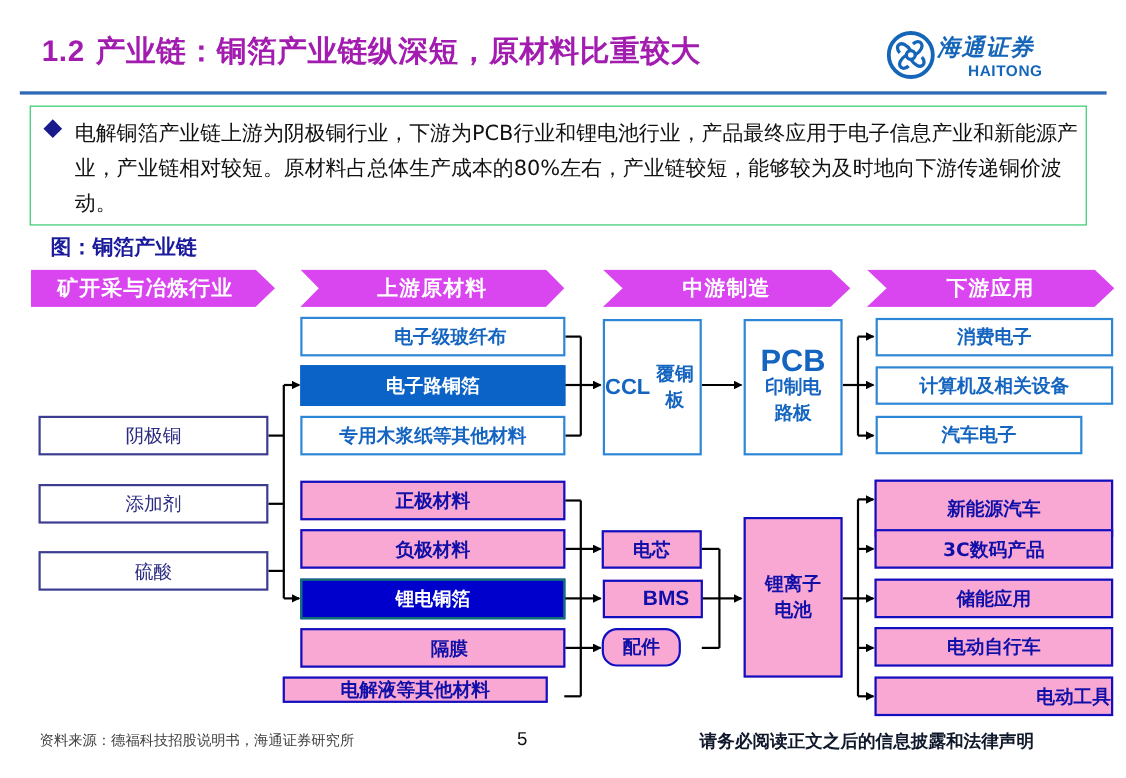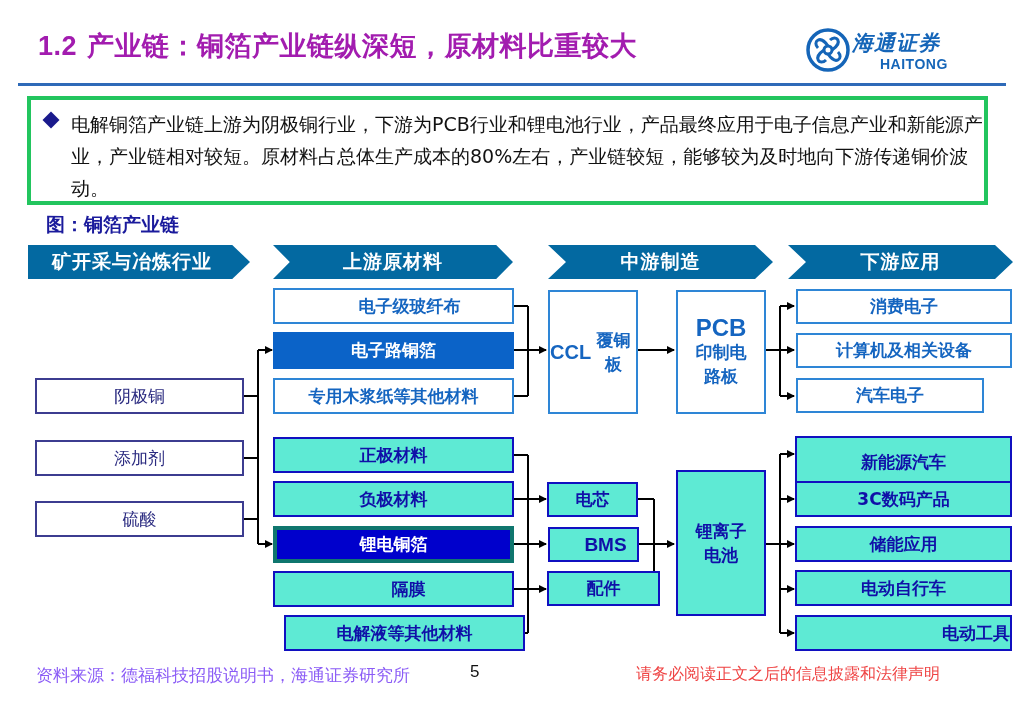--- a/index.html
+++ b/index.html
@@ -5,42 +5,42 @@
   html, body { margin:0; padding:0; background:#fff; }
   body { width:1024px; height:707px; position:relative; overflow:hidden;
          font-family:"DejaVu Sans","Liberation Sans",sans-serif; }
   .abs { position:absolute; }
   .title { left:38px; top:28px; font-size:27px; font-weight:bold; color:#a21caf;
            letter-spacing:0.5px; white-space:nowrap; }
   .title .num { font-family:"Liberation Sans",sans-serif; }
   .hrule { left:18px; top:83px; width:988px; height:3px; background:#2e6ab8; }
   .logo-cn { left:852px; top:29px; font-size:21px; color:#1565b8; font-family:"DejaVu Serif",serif; font-style:italic; font-weight:bold; letter-spacing:1px; white-space:nowrap;}
   .logo-en { left:880px; top:56px; font-size:14px; color:#1565b8; font-family:"Liberation Sans",sans-serif; font-weight:bold; letter-spacing:0.5px; }
-  .summary { left:27px; top:96px; width:961px; height:109px; border:4px solid #22c55e;
+  .summary { left:27px; top:96px; width:961px; height:109px; border:1px solid #22c55e;
              box-sizing:border-box; }
   .summary-text { position:absolute; left:40px; top:8px; width:912px; font-size:19px;
                   line-height:32px; color:#111; }
   .bullet { position:absolute; left:14px; top:14px; width:12px; height:12px; background:#1a1a8c;
             transform:rotate(45deg); }
   .fig-label { left:46px; top:212px; font-size:19px; font-weight:bold; color:#1a1a9c; }
   .stage { height:34px; top:245px; color:#fff; font-size:19px; font-weight:bold;
            display:flex; align-items:center; justify-content:center; letter-spacing:1px;
-           background:#0369a1; }
+           background:#d946ef; }
   .box { position:absolute; box-sizing:border-box; display:flex; align-items:center;
          justify-content:center; text-align:center; font-size:17px; font-weight:bold; }
   .b-lb { border:2px solid #2e86d6; color:#1565c0; background:#fff; }
-  .b-navy { border:2px solid #1010c0; color:#1010a8; background:#5eead4; }
+  .b-navy { border:2px solid #1010c0; color:#1010a8; background:#f9a8d4; }
   .b-grey { border:2px solid #3c3c90; color:#2b2b80; background:#fff; font-weight:normal; }
   .b-fill-lb { background:#0b63c8; color:#fff; border:2px solid #0b63c8; }
-  .b-fill-navy { background:#0000cc; color:#fff; border:4px solid #0f766e; }
+  .b-fill-navy { background:#0000cc; color:#fff; border:2px solid #0f766e; }
   .latin { font-family:"Liberation Sans",sans-serif; }
   svg.lines { position:absolute; left:0; top:0; }
-  .footer-src { left:36px; top:664px; font-size:17px; color:#8b5cf6; }
+  .footer-src { left:36px; top:664px; font-size:13px; color:#404040; }
   .footer-page { left:470px; top:662px; font-size:17px; color:#111; font-family:"Liberation Sans",sans-serif; }
-  .footer-disc { left:636px; top:664px; font-size:16px; color:#ef4444; font-weight:normal; }
+  .footer-disc { left:636px; top:664px; font-size:16px; color:#0f172a; font-weight:bold; }
 </style>
 </head>
 <body>
 
 <div class="abs title"><span class="num">1.2</span> <span>产业链：铜箔产业链纵深短，原材料比重较大</span></div>
 
 <div class="abs" style="left:806px;top:28px;width:44px;height:44px;">
   <svg width="44" height="44" viewBox="0 0 44 44">
     <circle cx="22" cy="22" r="20" fill="none" stroke="#1565b8" stroke-width="3.5"></circle>
     <circle cx="22" cy="22" r="4" fill="none" stroke="#1565b8" stroke-width="3"></circle>
@@ -147,21 +147,21 @@
   </div>
 <div class="box b-lb" style="left:273px;top:378px;width:241px;height:36px;">
   <span>专用木浆纸等其他材料</span>
   </div>
 
 <div class="box b-lb" style="left:548px;top:290px;width:90px;height:124px;flex-direction:row;line-height:24px;">
   <span class="latin" style="font-size:20px;">CCL</span>
   <span>覆铜板</span>
   </div>
 <div class="box b-lb" style="left:676px;top:290px;width:90px;height:124px;flex-direction:column;line-height:24px;">
-  <span class="latin" style="font-size:24px;">PCB</span>
+  <span class="latin" style="font-size:28px;">PCB</span>
   <span>印制电</span>
   <span>路板</span>
   </div>
 
 <div class="box b-lb" style="left:796px;top:289px;width:216px;height:35px;">
   <span>消费电子</span>
   </div>
 <div class="box b-lb" style="left:796px;top:333px;width:216px;height:35px;">
   <span>计算机及相关设备</span>
   </div>
@@ -174,31 +174,31 @@
   </div>
 <div class="box b-navy" style="left:273px;top:481px;width:241px;height:36px;">
   <span>负极材料</span>
   </div>
 <div class="box b-fill-navy" style="left:273px;top:526px;width:241px;height:37px;">
   <span>锂电铜箔</span>
   </div>
 <div class="box b-navy" style="left:273px;top:571px;width:241px;height:36px;padding-left:30px;">
   <span>隔膜</span>
   </div>
-<div class="box b-navy" style="left:284px;top:615px;width:241px;height:36px;">
+<div class="box b-navy" style="left:257px;top:615px;width:241px;height:24px;">
   <span>电解液等其他材料</span>
   </div>
 
 <div class="box b-navy" style="left:547px;top:482px;width:91px;height:35px;">
   <span>电芯</span>
   </div>
 <div class="box b-navy" style="left:548px;top:527px;width:91px;height:35px;padding-left:24px;">
   <span class="latin" style="font-size:19px;">BMS</span>
   </div>
-<div class="box b-navy" style="left:547px;top:571px;width:113px;height:35px;">
+<div class="box b-navy" style="left:547px;top:571px;width:72px;height:35px;border-radius:14px;">
   <span>配件</span>
   </div>
 
 <div class="box b-navy" style="left:676px;top:470px;width:90px;height:146px;flex-direction:column;line-height:24px;">
   <span>锂离子</span>
   <span>电池</span>
   </div>
 
 <div class="box b-navy" style="left:795px;top:436px;width:217px;height:52px;">
   <span>新能源汽车</span>

